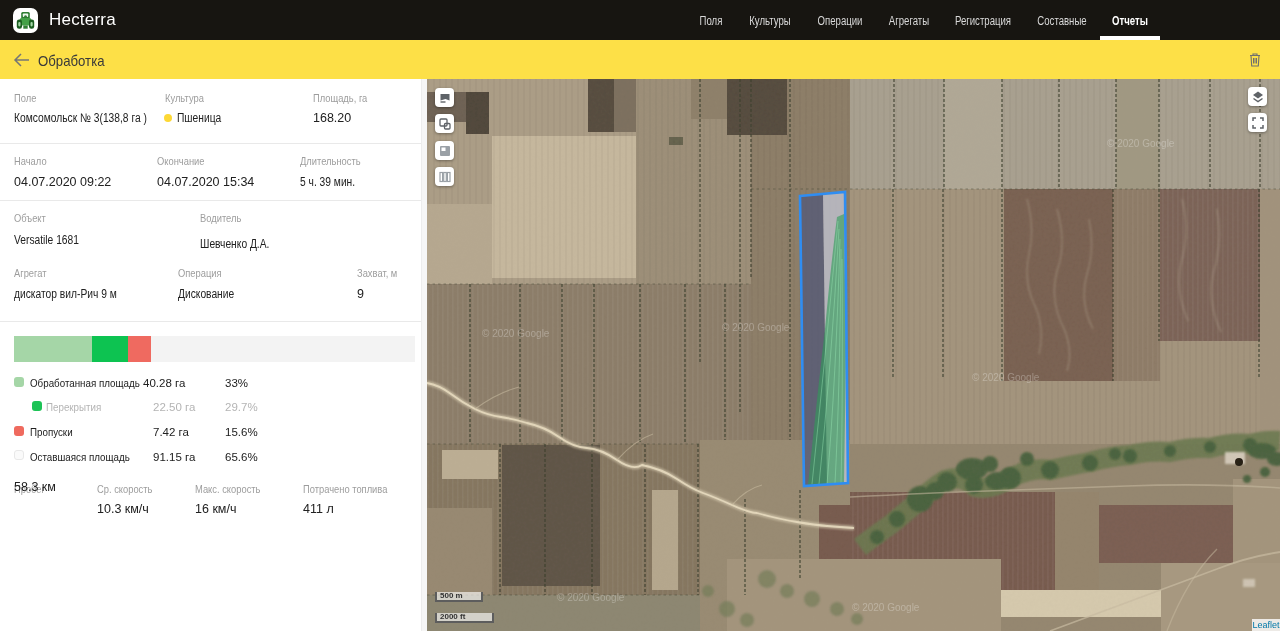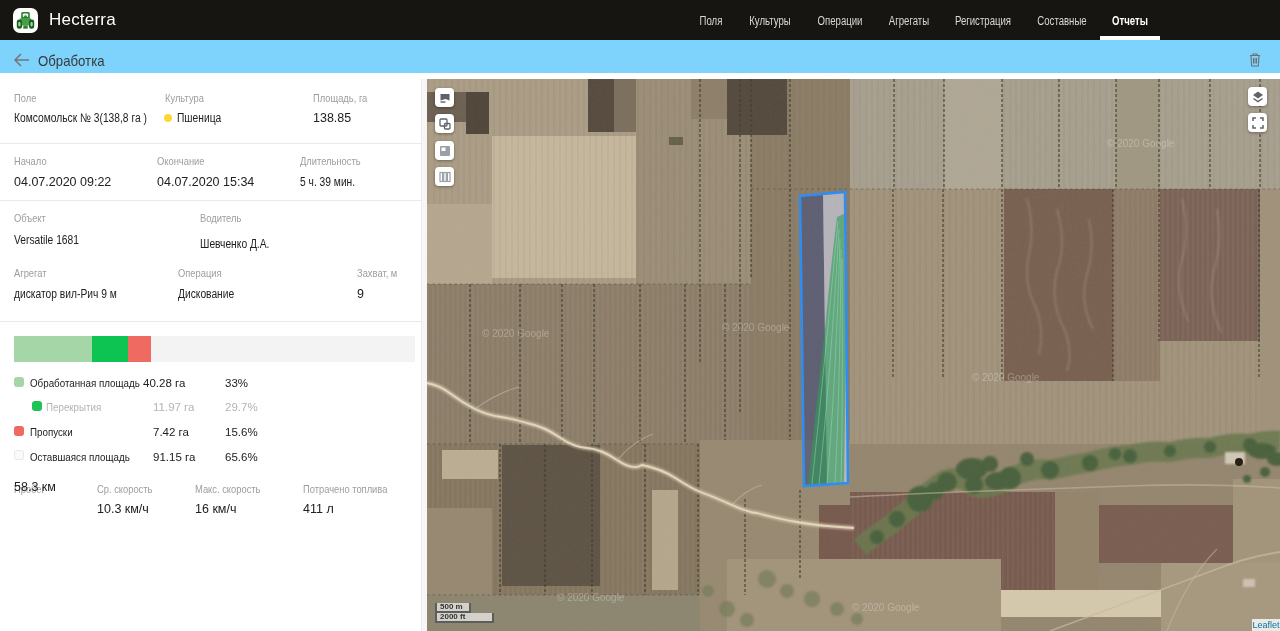--- a/index.html
+++ b/index.html
@@ -7,21 +7,21 @@
     font-family:"Liberation Sans", sans-serif; }
   .abs { position:absolute; }
   
   #nav { position:absolute; left:0; top:0; width:1280px; height:40px; background:#171511; }
   #logo { position:absolute; left:13px; top:8px; width:25px; height:25px; background:#fff; border-radius:7px; }
   #brand { position:absolute; left:49px; top:10px; color:#fff; font-size:17px; font-weight:500; letter-spacing:.2px; }
   .navitem { position:absolute; top:14px; font-size:12px; color:#d9d9d9; transform:translateX(-50%) scaleX(.8); white-space:nowrap; }
   .navitem.active { color:#fff; font-weight:bold; }
   #navtab { position:absolute; left:1100px; top:36px; width:60px; height:4px; background:#fff; }
   
-  #header { position:absolute; left:0; top:40px; width:1280px; height:33px; background:#7dd3fc; }
+  #header { position:absolute; left:0; top:40px; width:1280px; height:39px; background:#fde047; }
   #htitle { position:absolute; left:38px; top:12px; font-size:15px; color:#3a3a3a; transform:scaleX(.88); transform-origin:left top; }
   .lbl { position:absolute; font-size:11px; color:#9d9d9d; transform:scaleX(.85); transform-origin:left top; white-space:nowrap; }
   .val { position:absolute; font-size:12.5px; color:#212121; transform-origin:left top; white-space:nowrap; }
   .cyr { transform:scaleX(.82); }
   .leg { font-size:11.5px; }
   .legl { font-size:11.5px; transform:scaleX(.85); }
   .hr { position:absolute; left:0; width:421px; height:1px; background:#e9e9e9; }
   .sq { position:absolute; width:10px; height:10px; border-radius:3px; }
   .gval { color:#b4b4b4; }
   #sbtrack { position:absolute; left:421px; top:79px; width:6px; height:552px; background:#f6f6f6; border-left:1px solid #ededed; }
@@ -289,21 +289,21 @@
   <svg width="14" height="14" viewBox="0 0 14 14">
         <g fill="none" stroke="#5f6368" stroke-width="1.5">
           <path d="M2 5V2h3"></path>
           <path d="M9 2h3v3"></path>
           <path d="M12 9v3H9"></path>
           <path d="M5 12H2V9"></path>
         </g>
       </svg>
 </div>
 
-<div class="scalebox" style="left:8px;top:524px;width:36px;height:10px">500 m</div>
+<div class="scalebox" style="left:8px;top:513px;width:48px;height:10px">500 m</div>
 <div class="scalebox" style="left:8px;top:534px;width:59px;height:10px">2000 ft</div>
 </div>
 <div id="leaflet">Leaflet</div>
 
 <div id="nav">
   <div id="logo">
     <svg width="25" height="25" viewBox="0 0 25 25">
       <rect x="8.2" y="4" width="8.6" height="7" rx="1.5" fill="#2e7d32"></rect>
       <rect x="9.8" y="5.5" width="5.4" height="3.6" rx="0.8" fill="#eef7ee"></rect>
       <circle cx="12.5" cy="8.8" r="1.5" fill="#2e7d32"></circle>
@@ -338,21 +338,21 @@
 </div>
 
 <div id="panelcontent">
 
   <div class="lbl" style="left:14px;top:92px">Поле</div>
   <div class="lbl" style="left:165px;top:92px">Культура</div>
   <div class="lbl" style="left:313px;top:92px">Площадь, га</div>
   <div class="val cyr" style="left:14px;top:111px">Комсомольск № 3(138,8 га )</div>
   <div class="abs" style="left:164px;top:114px;width:8px;height:8px;border-radius:50%;background:#fdd835"></div>
   <div class="val cyr" style="left:177px;top:111px">Пшеница</div>
-  <div class="val" style="left:313px;top:111px">138.85</div>
+  <div class="val" style="left:313px;top:111px">168.20</div>
   <div class="hr" style="top:143px"></div>
 
   <div class="lbl" style="left:14px;top:155px">Начало</div>
   <div class="lbl" style="left:157px;top:155px">Окончание</div>
   <div class="lbl" style="left:300px;top:155px">Длительность</div>
   <div class="val" style="left:14px;top:175px">04.07.2020 09:22</div>
   <div class="val" style="left:157px;top:175px">04.07.2020 15:34</div>
   <div class="val cyr" style="left:300px;top:175px">5 ч. 39 мин.</div>
   <div class="hr" style="top:200px"></div>
 
@@ -375,21 +375,21 @@
     <div class="abs" style="left:114px;top:0;width:23px;height:26px;background:#ef6a60"></div>
   </div>
 
   <div class="sq" style="left:14px;top:377px;background:#a5d6a7"></div>
   <div class="val legl" style="left:30px;top:377px">Обработанная площадь</div>
   <div class="val leg" style="left:143px;top:377px">40.28 га</div>
   <div class="val leg" style="left:225px;top:377px">33%</div>
 
   <div class="sq" style="left:32px;top:401px;background:#1dc356"></div>
   <div class="val gval legl" style="left:46px;top:401px">Перекрытия</div>
-  <div class="val gval leg" style="left:153px;top:401px">11.97 га</div>
+  <div class="val gval leg" style="left:153px;top:401px">22.50 га</div>
   <div class="val gval leg" style="left:225px;top:401px">29.7%</div>
 
   <div class="sq" style="left:14px;top:426px;background:#ef6a5e"></div>
   <div class="val legl" style="left:30px;top:426px">Пропуски</div>
   <div class="val leg" style="left:153px;top:426px">7.42 га</div>
   <div class="val leg" style="left:225px;top:426px">15.6%</div>
 
   <div class="sq" style="left:14px;top:450px;background:#fafafa;border:1px solid #e8e8e8"></div>
   <div class="val legl" style="left:30px;top:451px">Оставшаяся площадь</div>
   <div class="val leg" style="left:153px;top:451px">91.15 га</div>

